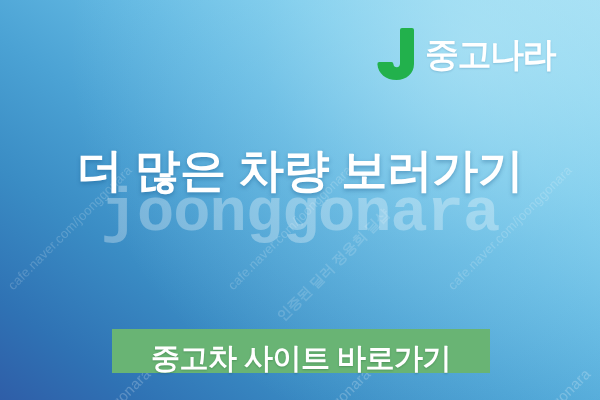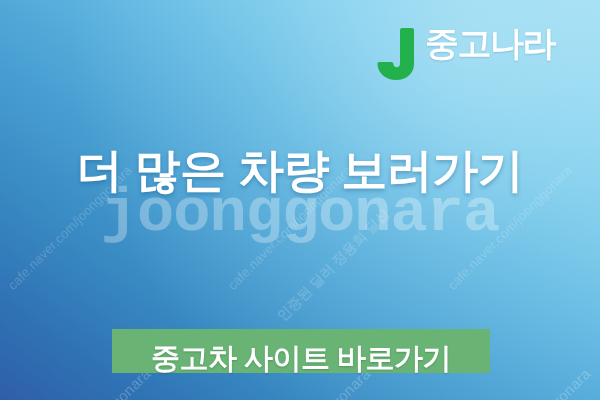--- a/index.html
+++ b/index.html
@@ -79,20 +79,21 @@
     pointer-events:none;
     user-select:none;
     font-family:Liberation Mono, monospace;
   }
 
   
   #logo {
     position:absolute;
     top:26px; right:45px;
     display:flex;
+    align-items:center;
     gap:9px;
   }
   #logo-mark {
     width:44px; height:56px;
     display:block;
   }
   #logo-text {
     color:#ffffff;
     font-size:34px;
     font-weight:700;

